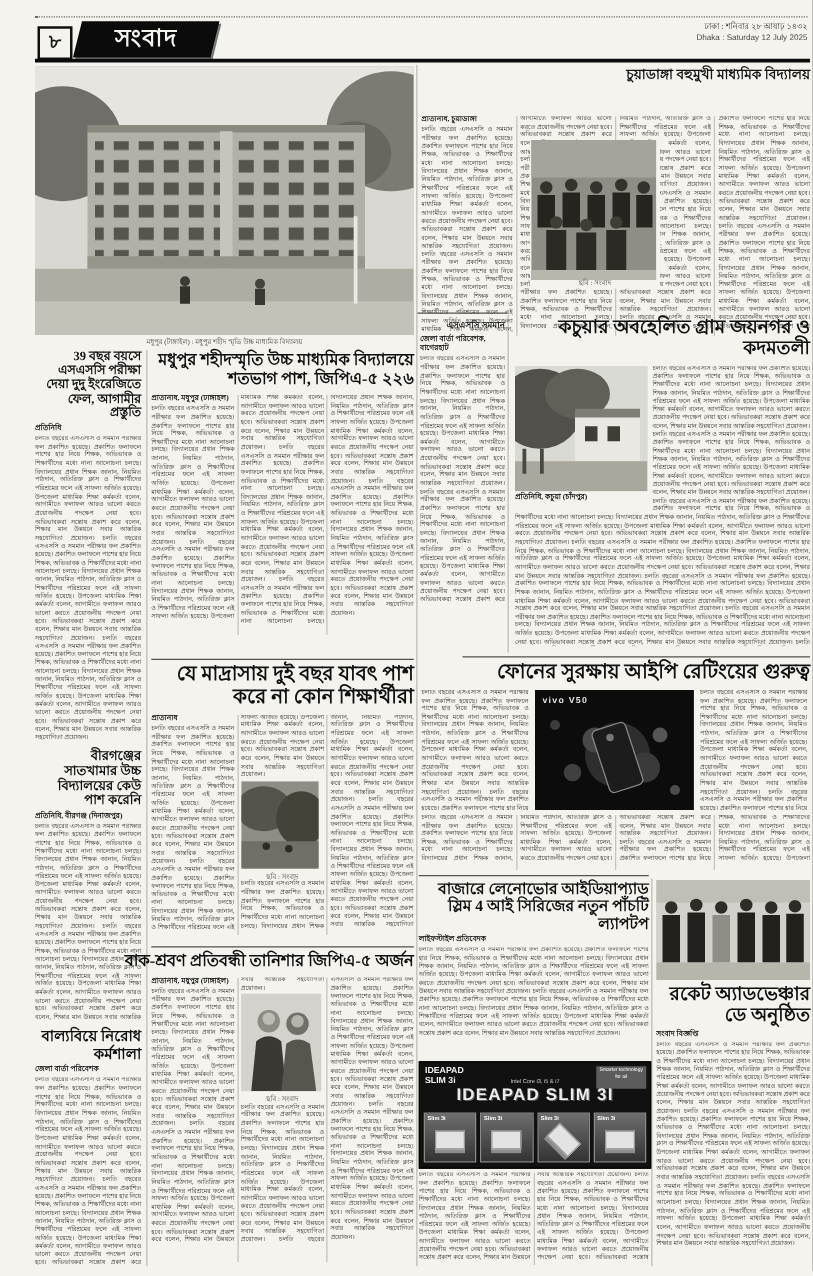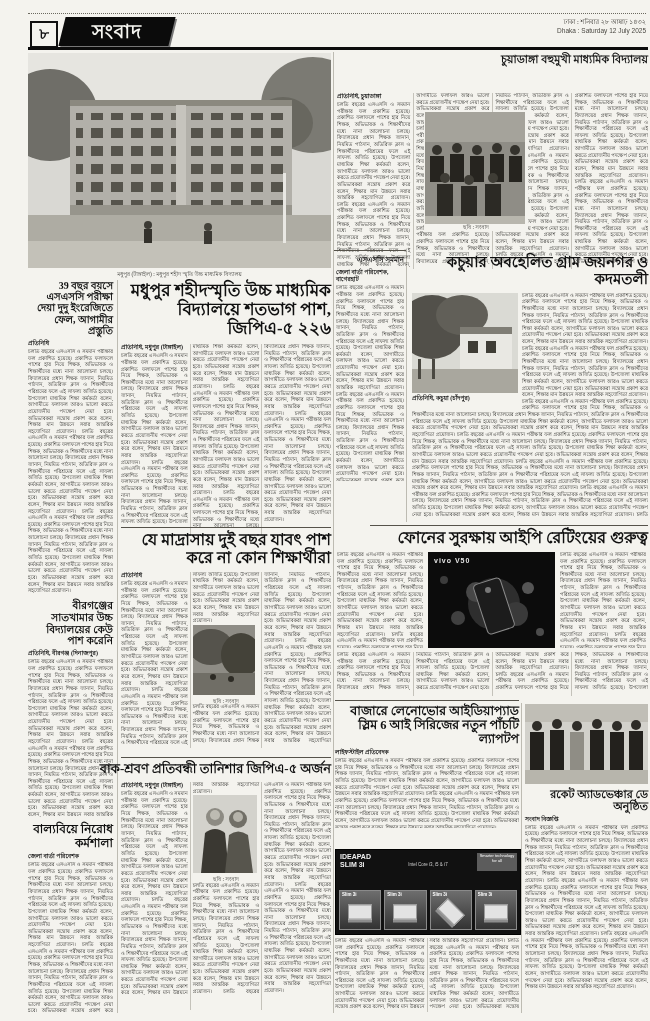--- a/index.html
+++ b/index.html
@@ -107,21 +107,21 @@
     <div class="body-txt" style="height:245px;">চলতি বছরের এসএসসি ও সমমান পরীক্ষার ফল প্রকাশিত হয়েছে। প্রকাশিত ফলাফলে পাশের হার নিয়ে শিক্ষক, অভিভাবক ও শিক্ষার্থীদের মধ্যে নানা আলোচনা চলছে। বিদ্যালয়ের প্রধান শিক্ষক জানান, নিয়মিত পাঠদান, অতিরিক্ত ক্লাস ও শিক্ষার্থীদের পরিশ্রমের ফলে এই সাফল্য অর্জিত হয়েছে। উপজেলা মাধ্যমিক শিক্ষা কর্মকর্তা বলেন, আগামীতে ফলাফল আরও ভালো করতে প্রয়োজনীয় পদক্ষেপ নেয়া হবে। অভিভাবকরা সন্তোষ প্রকাশ করে বলেন, শিক্ষার মান উন্নয়নে সবার আন্তরিক সহযোগিতা প্রয়োজন। চলতি বছরের এসএসসি ও সমমান পরীক্ষার ফল প্রকাশিত হয়েছে। প্রকাশিত ফলাফলে পাশের হার নিয়ে শিক্ষক, অভিভাবক ও শিক্ষার্থীদের মধ্যে নানা আলোচনা চলছে। বিদ্যালয়ের প্রধান শিক্ষক জানান, নিয়মিত পাঠদান, অতিরিক্ত ক্লাস ও শিক্ষার্থীদের পরিশ্রমের ফলে এই সাফল্য অর্জিত হয়েছে। উপজেলা মাধ্যমিক শিক্ষা কর্মকর্তা বলেন, আগামীতে ফলাফল আরও ভালো করতে প্রয়োজনীয় পদক্ষেপ নেয়া হবে। অভিভাবকরা সন্তোষ প্রকাশ করে বলেন, শিক্ষার মান উন্নয়নে সবার আন্তরিক সহযোগিতা প্রয়োজন। চলতি বছরের এসএসসি ও সমমান পরীক্ষার ফল প্রকাশিত হয়েছে। প্রকাশিত ফলাফলে পাশের হার নিয়ে শিক্ষক, অভিভাবক ও শিক্ষার্থীদের মধ্যে নানা আলোচনা চলছে। বিদ্যালয়ের প্রধান শিক্ষক জানান, নিয়মিত পাঠদান, অতিরিক্ত ক্লাস ও শিক্ষার্থীদের পরিশ্রমের ফলে এই সাফল্য অর্জিত হয়েছে। উপজেলা মাধ্যমিক শিক্ষা কর্মকর্তা বলেন, আগামীতে ফলাফল আরও ভালো করতে প্রয়োজনীয় পদক্ষেপ নেয়া হবে। অভিভাবকরা সন্তোষ প্রকাশ করে বলেন, শিক্ষার মান উন্নয়নে সবার আন্তরিক সহযোগিতা প্রয়োজন।</div>
     <div class="head center" style="font-size:10.5px;margin-top:6px;">বীরগঞ্জের সাতখামার উচ্চ বিদ্যালয়ের কেউ পাশ করেনি</div>
     <div class="dl" style="margin-top:3px;">প্রতিনিধি, বীরগঞ্জ (দিনাজপুর)</div>
     <div class="body-txt" style="height:158px;">চলতি বছরের এসএসসি ও সমমান পরীক্ষার ফল প্রকাশিত হয়েছে। প্রকাশিত ফলাফলে পাশের হার নিয়ে শিক্ষক, অভিভাবক ও শিক্ষার্থীদের মধ্যে নানা আলোচনা চলছে। বিদ্যালয়ের প্রধান শিক্ষক জানান, নিয়মিত পাঠদান, অতিরিক্ত ক্লাস ও শিক্ষার্থীদের পরিশ্রমের ফলে এই সাফল্য অর্জিত হয়েছে। উপজেলা মাধ্যমিক শিক্ষা কর্মকর্তা বলেন, আগামীতে ফলাফল আরও ভালো করতে প্রয়োজনীয় পদক্ষেপ নেয়া হবে। অভিভাবকরা সন্তোষ প্রকাশ করে বলেন, শিক্ষার মান উন্নয়নে সবার আন্তরিক সহযোগিতা প্রয়োজন। চলতি বছরের এসএসসি ও সমমান পরীক্ষার ফল প্রকাশিত হয়েছে। প্রকাশিত ফলাফলে পাশের হার নিয়ে শিক্ষক, অভিভাবক ও শিক্ষার্থীদের মধ্যে নানা আলোচনা চলছে। বিদ্যালয়ের প্রধান শিক্ষক জানান, নিয়মিত পাঠদান, অতিরিক্ত ক্লাস ও শিক্ষার্থীদের পরিশ্রমের ফলে এই সাফল্য অর্জিত হয়েছে। উপজেলা মাধ্যমিক শিক্ষা কর্মকর্তা বলেন, আগামীতে ফলাফল আরও ভালো করতে প্রয়োজনীয় পদক্ষেপ নেয়া হবে। অভিভাবকরা সন্তোষ প্রকাশ করে বলেন, শিক্ষার মান উন্নয়নে সবার আন্তরিক সহযোগিতা প্রয়োজন।</div>
     <div class="head center" style="font-size:12px;margin-top:6px;">বাল্যবিয়ে নিরোধ কর্মশালা</div>
     <div class="dl" style="margin-top:3px;">জেলা বার্তা পরিবেশক</div>
     <div class="body-txt" style="height:150px;">চলতি বছরের এসএসসি ও সমমান পরীক্ষার ফল প্রকাশিত হয়েছে। প্রকাশিত ফলাফলে পাশের হার নিয়ে শিক্ষক, অভিভাবক ও শিক্ষার্থীদের মধ্যে নানা আলোচনা চলছে। বিদ্যালয়ের প্রধান শিক্ষক জানান, নিয়মিত পাঠদান, অতিরিক্ত ক্লাস ও শিক্ষার্থীদের পরিশ্রমের ফলে এই সাফল্য অর্জিত হয়েছে। উপজেলা মাধ্যমিক শিক্ষা কর্মকর্তা বলেন, আগামীতে ফলাফল আরও ভালো করতে প্রয়োজনীয় পদক্ষেপ নেয়া হবে। অভিভাবকরা সন্তোষ প্রকাশ করে বলেন, শিক্ষার মান উন্নয়নে সবার আন্তরিক সহযোগিতা প্রয়োজন। চলতি বছরের এসএসসি ও সমমান পরীক্ষার ফল প্রকাশিত হয়েছে। প্রকাশিত ফলাফলে পাশের হার নিয়ে শিক্ষক, অভিভাবক ও শিক্ষার্থীদের মধ্যে নানা আলোচনা চলছে। বিদ্যালয়ের প্রধান শিক্ষক জানান, নিয়মিত পাঠদান, অতিরিক্ত ক্লাস ও শিক্ষার্থীদের পরিশ্রমের ফলে এই সাফল্য অর্জিত হয়েছে। উপজেলা মাধ্যমিক শিক্ষা কর্মকর্তা বলেন, আগামীতে ফলাফল আরও ভালো করতে প্রয়োজনীয় পদক্ষেপ নেয়া হবে। অভিভাবকরা সন্তোষ প্রকাশ করে বলেন, শিক্ষার মান উন্নয়নে সবার আন্তরিক সহযোগিতা প্রয়োজন।</div>
   </div>
 
   <div class="abs" style="left:121px;top:281px;width:210px;">
-    <div class="head center" style="font-size:17px;">মধুপুর শহীদস্মৃতি উচ্চ মাধ্যমিক বিদ্যালয়ে শতভাগ পাশ, জিপিএ-৫ ২২৬</div>
+    <div class="head center" style="font-size:13px;">মধুপুর শহীদস্মৃতি উচ্চ মাধ্যমিক বিদ্যালয়ে শতভাগ পাশ, জিপিএ-৫ ২২৬</div>
     <div class="body-txt cols3" style="height:192px;margin-top:6px;">
       <span class="dl" style="display:block;">প্রতিনিধি, মধুপুর (টাঙ্গাইল)</span>
       <span>চলতি বছরের এসএসসি ও সমমান পরীক্ষার ফল প্রকাশিত হয়েছে। প্রকাশিত ফলাফলে পাশের হার নিয়ে শিক্ষক, অভিভাবক ও শিক্ষার্থীদের মধ্যে নানা আলোচনা চলছে। বিদ্যালয়ের প্রধান শিক্ষক জানান, নিয়মিত পাঠদান, অতিরিক্ত ক্লাস ও শিক্ষার্থীদের পরিশ্রমের ফলে এই সাফল্য অর্জিত হয়েছে। উপজেলা মাধ্যমিক শিক্ষা কর্মকর্তা বলেন, আগামীতে ফলাফল আরও ভালো করতে প্রয়োজনীয় পদক্ষেপ নেয়া হবে। অভিভাবকরা সন্তোষ প্রকাশ করে বলেন, শিক্ষার মান উন্নয়নে সবার আন্তরিক সহযোগিতা প্রয়োজন। চলতি বছরের এসএসসি ও সমমান পরীক্ষার ফল প্রকাশিত হয়েছে। প্রকাশিত ফলাফলে পাশের হার নিয়ে শিক্ষক, অভিভাবক ও শিক্ষার্থীদের মধ্যে নানা আলোচনা চলছে। বিদ্যালয়ের প্রধান শিক্ষক জানান, নিয়মিত পাঠদান, অতিরিক্ত ক্লাস ও শিক্ষার্থীদের পরিশ্রমের ফলে এই সাফল্য অর্জিত হয়েছে। উপজেলা মাধ্যমিক শিক্ষা কর্মকর্তা বলেন, আগামীতে ফলাফল আরও ভালো করতে প্রয়োজনীয় পদক্ষেপ নেয়া হবে। অভিভাবকরা সন্তোষ প্রকাশ করে বলেন, শিক্ষার মান উন্নয়নে সবার আন্তরিক সহযোগিতা প্রয়োজন। চলতি বছরের এসএসসি ও সমমান পরীক্ষার ফল প্রকাশিত হয়েছে। প্রকাশিত ফলাফলে পাশের হার নিয়ে শিক্ষক, অভিভাবক ও শিক্ষার্থীদের মধ্যে নানা আলোচনা চলছে। বিদ্যালয়ের প্রধান শিক্ষক জানান, নিয়মিত পাঠদান, অতিরিক্ত ক্লাস ও শিক্ষার্থীদের পরিশ্রমের ফলে এই সাফল্য অর্জিত হয়েছে। উপজেলা মাধ্যমিক শিক্ষা কর্মকর্তা বলেন, আগামীতে ফলাফল আরও ভালো করতে প্রয়োজনীয় পদক্ষেপ নেয়া হবে। অভিভাবকরা সন্তোষ প্রকাশ করে বলেন, শিক্ষার মান উন্নয়নে সবার আন্তরিক সহযোগিতা প্রয়োজন। চলতি বছরের এসএসসি ও সমমান পরীক্ষার ফল প্রকাশিত হয়েছে। প্রকাশিত ফলাফলে পাশের হার নিয়ে শিক্ষক, অভিভাবক ও শিক্ষার্থীদের মধ্যে নানা আলোচনা চলছে। বিদ্যালয়ের প্রধান শিক্ষক জানান, নিয়মিত পাঠদান, অতিরিক্ত ক্লাস ও শিক্ষার্থীদের পরিশ্রমের ফলে এই সাফল্য অর্জিত হয়েছে। উপজেলা মাধ্যমিক শিক্ষা কর্মকর্তা বলেন, আগামীতে ফলাফল আরও ভালো করতে প্রয়োজনীয় পদক্ষেপ নেয়া হবে। অভিভাবকরা সন্তোষ প্রকাশ করে বলেন, শিক্ষার মান উন্নয়নে সবার আন্তরিক সহযোগিতা প্রয়োজন। চলতি বছরের এসএসসি ও সমমান পরীক্ষার ফল প্রকাশিত হয়েছে। প্রকাশিত ফলাফলে পাশের হার নিয়ে শিক্ষক, অভিভাবক ও শিক্ষার্থীদের মধ্যে নানা আলোচনা চলছে। বিদ্যালয়ের প্রধান শিক্ষক জানান, নিয়মিত পাঠদান, অতিরিক্ত ক্লাস ও শিক্ষার্থীদের পরিশ্রমের ফলে এই সাফল্য অর্জিত হয়েছে। উপজেলা মাধ্যমিক শিক্ষা কর্মকর্তা বলেন, আগামীতে ফলাফল আরও ভালো করতে প্রয়োজনীয় পদক্ষেপ নেয়া হবে। অভিভাবকরা সন্তোষ প্রকাশ করে বলেন, শিক্ষার মান উন্নয়নে সবার আন্তরিক সহযোগিতা প্রয়োজন।</span>
     </div>
   </div>
   <div class="hrule" style="left:121px;top:527px;width:210px;"></div>
 
   <div class="abs" style="left:121px;top:531px;width:210px;">
     <div class="head center" style="font-size:16px;">যে মাদ্রাসায় দুই বছর যাবৎ পাশ করে না কোন শিক্ষার্থীরা</div>
     <div class="body-txt cols3" style="height:176px;margin-top:5px;">
@@ -259,30 +259,31 @@
           <circle cx="16" cy="28" r="4" fill="#3c3c3c"></circle>
         </svg>
       </figure>
       <div class="body-txt" style="width:86px;height:96px;">চলতি বছরের এসএসসি ও সমমান পরীক্ষার ফল প্রকাশিত হয়েছে। প্রকাশিত ফলাফলে পাশের হার নিয়ে শিক্ষক, অভিভাবক ও শিক্ষার্থীদের মধ্যে নানা আলোচনা চলছে। বিদ্যালয়ের প্রধান শিক্ষক জানান, নিয়মিত পাঠদান, অতিরিক্ত ক্লাস ও শিক্ষার্থীদের পরিশ্রমের ফলে এই সাফল্য অর্জিত হয়েছে। উপজেলা মাধ্যমিক শিক্ষা কর্মকর্তা বলেন, আগামীতে ফলাফল আরও ভালো করতে প্রয়োজনীয় পদক্ষেপ নেয়া হবে। অভিভাবকরা সন্তোষ প্রকাশ করে বলেন, শিক্ষার মান উন্নয়নে সবার আন্তরিক সহযোগিতা প্রয়োজন। চলতি বছরের এসএসসি ও সমমান পরীক্ষার ফল প্রকাশিত হয়েছে। প্রকাশিত ফলাফলে পাশের হার নিয়ে শিক্ষক, অভিভাবক ও শিক্ষার্থীদের মধ্যে নানা আলোচনা চলছে। বিদ্যালয়ের প্রধান শিক্ষক জানান, নিয়মিত পাঠদান, অতিরিক্ত ক্লাস ও শিক্ষার্থীদের পরিশ্রমের ফলে এই সাফল্য অর্জিত হয়েছে। উপজেলা মাধ্যমিক শিক্ষা কর্মকর্তা বলেন, আগামীতে ফলাফল আরও ভালো করতে প্রয়োজনীয় পদক্ষেপ নেয়া হবে। অভিভাবকরা সন্তোষ প্রকাশ করে বলেন, শিক্ষার মান উন্নয়নে সবার আন্তরিক সহযোগিতা প্রয়োজন।</div>
     </div>
     <div class="body-txt cols4" style="height:44px;margin-top:4px;">চলতি বছরের এসএসসি ও সমমান পরীক্ষার ফল প্রকাশিত হয়েছে। প্রকাশিত ফলাফলে পাশের হার নিয়ে শিক্ষক, অভিভাবক ও শিক্ষার্থীদের মধ্যে নানা আলোচনা চলছে। বিদ্যালয়ের প্রধান শিক্ষক জানান, নিয়মিত পাঠদান, অতিরিক্ত ক্লাস ও শিক্ষার্থীদের পরিশ্রমের ফলে এই সাফল্য অর্জিত হয়েছে। উপজেলা মাধ্যমিক শিক্ষা কর্মকর্তা বলেন, আগামীতে ফলাফল আরও ভালো করতে প্রয়োজনীয় পদক্ষেপ নেয়া হবে। অভিভাবকরা সন্তোষ প্রকাশ করে বলেন, শিক্ষার মান উন্নয়নে সবার আন্তরিক সহযোগিতা প্রয়োজন। চলতি বছরের এসএসসি ও সমমান পরীক্ষার ফল প্রকাশিত হয়েছে। প্রকাশিত ফলাফলে পাশের হার নিয়ে শিক্ষক, অভিভাবক ও শিক্ষার্থীদের মধ্যে নানা আলোচনা চলছে। বিদ্যালয়ের প্রধান শিক্ষক জানান, নিয়মিত পাঠদান, অতিরিক্ত ক্লাস ও শিক্ষার্থীদের পরিশ্রমের ফলে এই সাফল্য অর্জিত হয়েছে। উপজেলা মাধ্যমিক শিক্ষা কর্মকর্তা বলেন, আগামীতে ফলাফল আরও ভালো করতে প্রয়োজনীয় পদক্ষেপ নেয়া হবে। অভিভাবকরা সন্তোষ প্রকাশ করে বলেন, শিক্ষার মান উন্নয়নে সবার আন্তরিক সহযোগিতা প্রয়োজন।</div>
   </div>
 
   <div class="hrule" style="left:335px;top:700px;width:184px;"></div>
   <div class="abs" style="left:335px;top:704px;width:184px;height:309px;">
-    <div class="head center" style="font-size:12.5px;">বাজারে লেনোভোর আইডিয়াপ্যাড স্লিম 6 আই সিরিজের নতুন পাঁচটি ল্যাপটপ</div>
+    <div class="head center" style="font-size:12.5px;">বাজারে লেনোভোর আইডিয়াপ্যাড স্লিম 4 আই সিরিজের নতুন পাঁচটি ল্যাপটপ</div>
     <div class="dl" style="margin-top:3px;">লাইফস্টাইল প্রতিবেদক</div>
     <div class="body-txt" style="height:70px;">চলতি বছরের এসএসসি ও সমমান পরীক্ষার ফল প্রকাশিত হয়েছে। প্রকাশিত ফলাফলে পাশের হার নিয়ে শিক্ষক, অভিভাবক ও শিক্ষার্থীদের মধ্যে নানা আলোচনা চলছে। বিদ্যালয়ের প্রধান শিক্ষক জানান, নিয়মিত পাঠদান, অতিরিক্ত ক্লাস ও শিক্ষার্থীদের পরিশ্রমের ফলে এই সাফল্য অর্জিত হয়েছে। উপজেলা মাধ্যমিক শিক্ষা কর্মকর্তা বলেন, আগামীতে ফলাফল আরও ভালো করতে প্রয়োজনীয় পদক্ষেপ নেয়া হবে। অভিভাবকরা সন্তোষ প্রকাশ করে বলেন, শিক্ষার মান উন্নয়নে সবার আন্তরিক সহযোগিতা প্রয়োজন। চলতি বছরের এসএসসি ও সমমান পরীক্ষার ফল প্রকাশিত হয়েছে। প্রকাশিত ফলাফলে পাশের হার নিয়ে শিক্ষক, অভিভাবক ও শিক্ষার্থীদের মধ্যে নানা আলোচনা চলছে। বিদ্যালয়ের প্রধান শিক্ষক জানান, নিয়মিত পাঠদান, অতিরিক্ত ক্লাস ও শিক্ষার্থীদের পরিশ্রমের ফলে এই সাফল্য অর্জিত হয়েছে। উপজেলা মাধ্যমিক শিক্ষা কর্মকর্তা বলেন, আগামীতে ফলাফল আরও ভালো করতে প্রয়োজনীয় পদক্ষেপ নেয়া হবে। অভিভাবকরা সন্তোষ প্রকাশ করে বলেন, শিক্ষার মান উন্নয়নে সবার আন্তরিক সহযোগিতা প্রয়োজন।</div>
     <div id="ad">
       <div class="brand">
         <div>IDEAPAD</div>
         <div>SLIM 3i</div>
       </div>
       <div class="badge">Smarter technology for all</div>
       <div class="sub">Intel Core i3, i5 &amp; i7</div>
+      <div class="big">IDEAPAD SLIM 3I</div>
       <div class="cards">
         <div class="card">
           <span>Slim 3i</span>
             <div class="lap"></div>
           </div>
         <div class="card">
           <span>Slim 3i</span>
             <div class="lap"></div>
           </div>
         <div class="card">
@@ -315,18 +316,18 @@
           <rect x="5" y="28" width="14" height="38"></rect>
             <rect x="25" y="26" width="14" height="40"></rect>
           <rect x="45" y="28" width="14" height="38" fill="#8f8d85"></rect>
             <rect x="65" y="26" width="14" height="40"></rect>
           <rect x="85" y="28" width="14" height="38"></rect>
             <rect x="104" y="27" width="14" height="39"></rect>
         </g>
         <rect y="66" width="123" height="14" fill="#b7b5ac"></rect>
       </svg>
     </figure>
-    <div class="head center" style="font-size:11px;margin-top:4px;">রকেট অ্যাডভেঞ্চার ডে অনুষ্ঠিত</div>
+    <div class="head center" style="font-size:15px;margin-top:4px;">রকেট অ্যাডভেঞ্চার ডে অনুষ্ঠিত</div>
     <div class="dl" style="margin-top:3px;">সংবাদ বিজ্ঞপ্তি</div>
     <div class="body-txt" style="height:176px;">চলতি বছরের এসএসসি ও সমমান পরীক্ষার ফল প্রকাশিত হয়েছে। প্রকাশিত ফলাফলে পাশের হার নিয়ে শিক্ষক, অভিভাবক ও শিক্ষার্থীদের মধ্যে নানা আলোচনা চলছে। বিদ্যালয়ের প্রধান শিক্ষক জানান, নিয়মিত পাঠদান, অতিরিক্ত ক্লাস ও শিক্ষার্থীদের পরিশ্রমের ফলে এই সাফল্য অর্জিত হয়েছে। উপজেলা মাধ্যমিক শিক্ষা কর্মকর্তা বলেন, আগামীতে ফলাফল আরও ভালো করতে প্রয়োজনীয় পদক্ষেপ নেয়া হবে। অভিভাবকরা সন্তোষ প্রকাশ করে বলেন, শিক্ষার মান উন্নয়নে সবার আন্তরিক সহযোগিতা প্রয়োজন। চলতি বছরের এসএসসি ও সমমান পরীক্ষার ফল প্রকাশিত হয়েছে। প্রকাশিত ফলাফলে পাশের হার নিয়ে শিক্ষক, অভিভাবক ও শিক্ষার্থীদের মধ্যে নানা আলোচনা চলছে। বিদ্যালয়ের প্রধান শিক্ষক জানান, নিয়মিত পাঠদান, অতিরিক্ত ক্লাস ও শিক্ষার্থীদের পরিশ্রমের ফলে এই সাফল্য অর্জিত হয়েছে। উপজেলা মাধ্যমিক শিক্ষা কর্মকর্তা বলেন, আগামীতে ফলাফল আরও ভালো করতে প্রয়োজনীয় পদক্ষেপ নেয়া হবে। অভিভাবকরা সন্তোষ প্রকাশ করে বলেন, শিক্ষার মান উন্নয়নে সবার আন্তরিক সহযোগিতা প্রয়োজন। চলতি বছরের এসএসসি ও সমমান পরীক্ষার ফল প্রকাশিত হয়েছে। প্রকাশিত ফলাফলে পাশের হার নিয়ে শিক্ষক, অভিভাবক ও শিক্ষার্থীদের মধ্যে নানা আলোচনা চলছে। বিদ্যালয়ের প্রধান শিক্ষক জানান, নিয়মিত পাঠদান, অতিরিক্ত ক্লাস ও শিক্ষার্থীদের পরিশ্রমের ফলে এই সাফল্য অর্জিত হয়েছে। উপজেলা মাধ্যমিক শিক্ষা কর্মকর্তা বলেন, আগামীতে ফলাফল আরও ভালো করতে প্রয়োজনীয় পদক্ষেপ নেয়া হবে। অভিভাবকরা সন্তোষ প্রকাশ করে বলেন, শিক্ষার মান উন্নয়নে সবার আন্তরিক সহযোগিতা প্রয়োজন।</div>
   </div>
 
 </div>
 
 </body></html>

